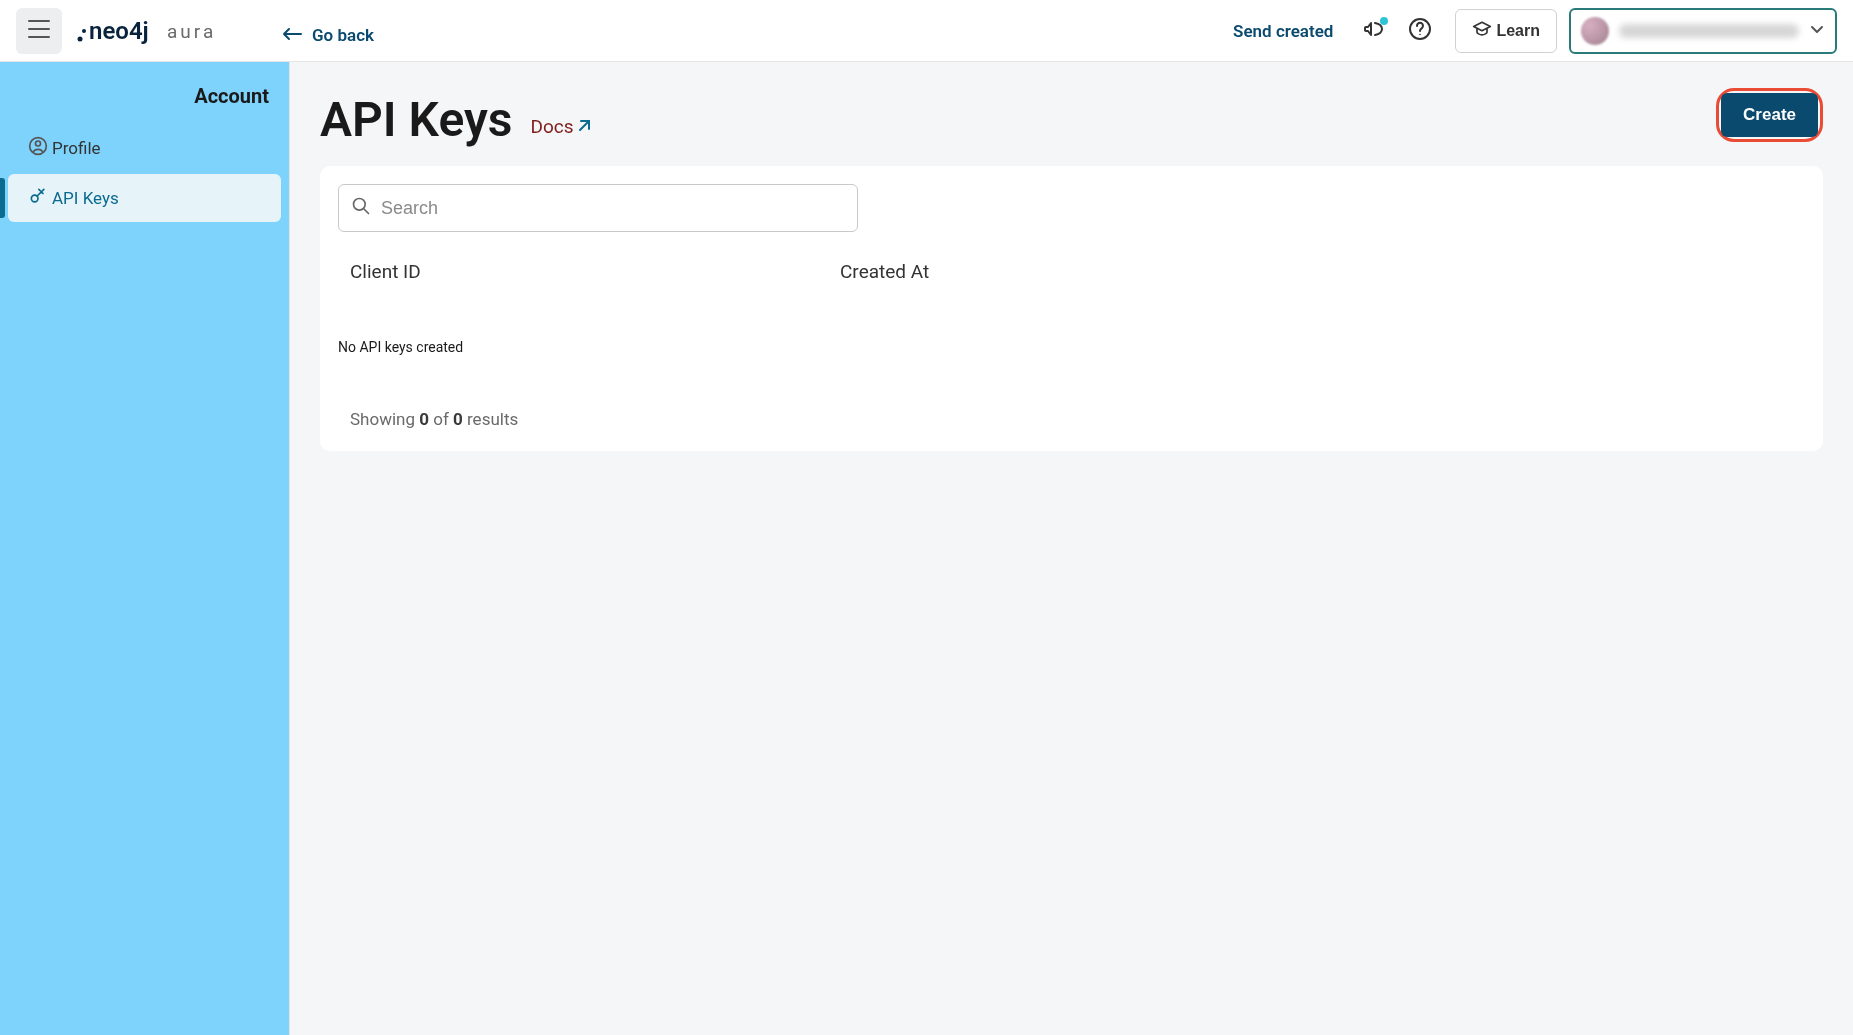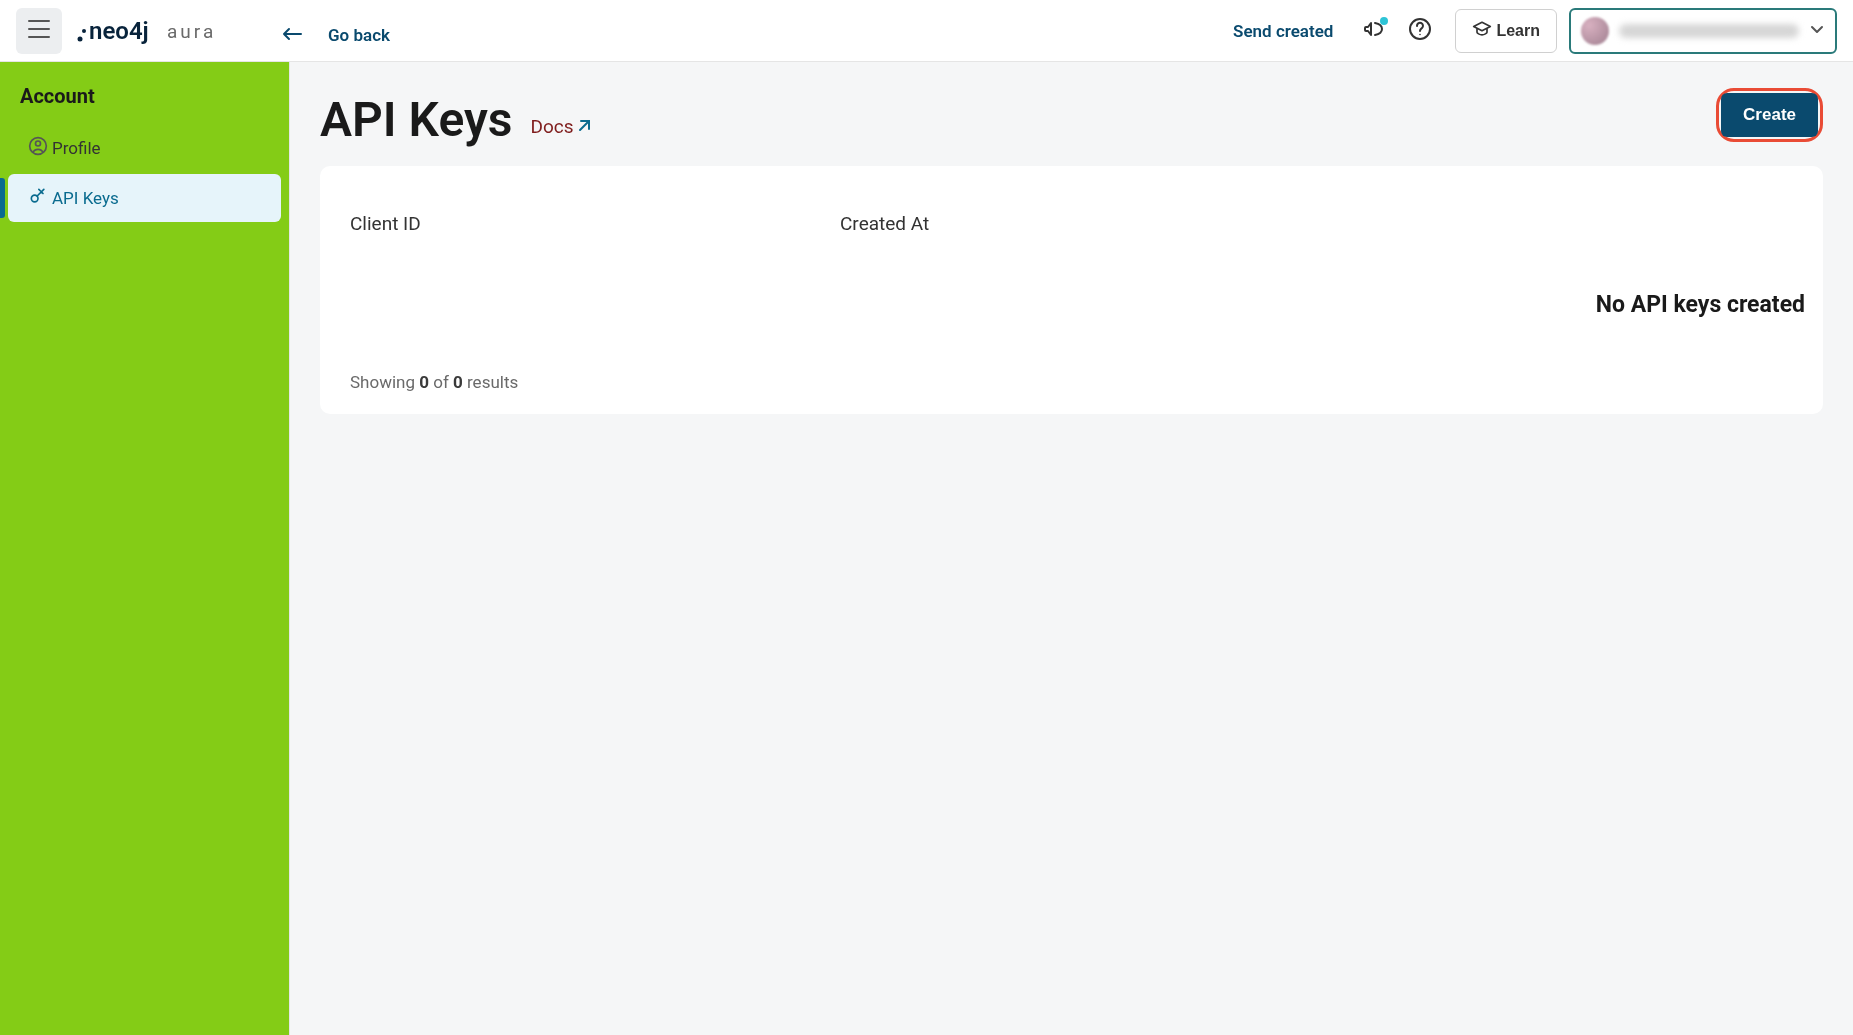--- a/index.html
+++ b/index.html
@@ -38,21 +38,21 @@
     }
     .logo svg { display: block; }
     .go-back {
       margin-left: 38px;
       display: flex;
       align-items: flex-start;
       color: #0a4a6e;
       font-weight: 600;
       font-size: 17px;
       cursor: pointer;
-      gap: 26px;
+      gap: 10px;
       margin-top: 8px;
     }
     .header-spacer { flex: 1; }
     .send-feedback {
       color: #0a4a6e;
       font-weight: 600;
       font-size: 17px;
       cursor: pointer;
       margin-right: 22px;
     }
@@ -116,22 +116,23 @@
       background: #d6d6d6;
       border-radius: 7px;
       filter: blur(3px);
     }
     .chevron-down { color: #555; }
 
     .layout { display: flex; height: calc(100% - 62px); }
     .sidebar {
       width: 290px;
       border-right: 1px solid #e5e5e5;
-      background: #84cc16;
+      background: #7dd3fc;
       padding-top: 22px;
+      text-align: right;
     }
     .sidebar-title {
       font-size: 20px;
       font-weight: 700;
       padding: 0 20px 14px;
     }
     .sidebar-item {
       display: flex;
       align-items: center;
       gap: 4px;
@@ -230,23 +231,23 @@
     .search-input::placeholder { color: #8a8a8a; }
 
     .table-head {
       display: grid;
       grid-template-columns: 490px 490px 1fr;
       padding: 28px 12px 18px;
       font-size: 19px;
       color: #333;
     }
     .empty-row {
-      text-align: right;
-      font-size: 23px;
-      font-weight: 700;
+      text-align: left;
+      font-size: 14px;
+      font-weight: 400;
       padding: 38px 0 44px;
     }
     .results-line {
       color: #6a6a6a;
       font-size: 17px;
       padding: 10px 12px 0;
     }
     .results-line b { color: #3a3a3a; font-weight: 700; }
   </style>
 </head>
@@ -360,20 +361,29 @@
         </span>
       </a>
       <div class="create-btn-wrap">
         <div class="create-btn-ring">
           <button class="create-btn">Create</button>
         </div>
       </div>
     </div>
 
     <div class="card">
+      <div class="search-wrap">
+        <span>
+          <svg width="20" height="20" viewBox="0 0 24 24" fill="none" stroke="#666" stroke-width="2">
+              <circle cx="10" cy="10" r="7"></circle>
+              <path d="M21 21l-6-6" stroke-linecap="round"></path>
+            </svg>
+        </span>
+        <input class="search-input" placeholder="Search" style="">
+      </div>
 
       <div class="table-head">
         <div>Client ID</div>
         <div>Created At</div>
       </div>
 
       <div class="empty-row">No API keys created</div>
 
       <div class="results-line">
         <span>Showing </span><b>0</b><span> of </span><b>0</b><span> results</span>

